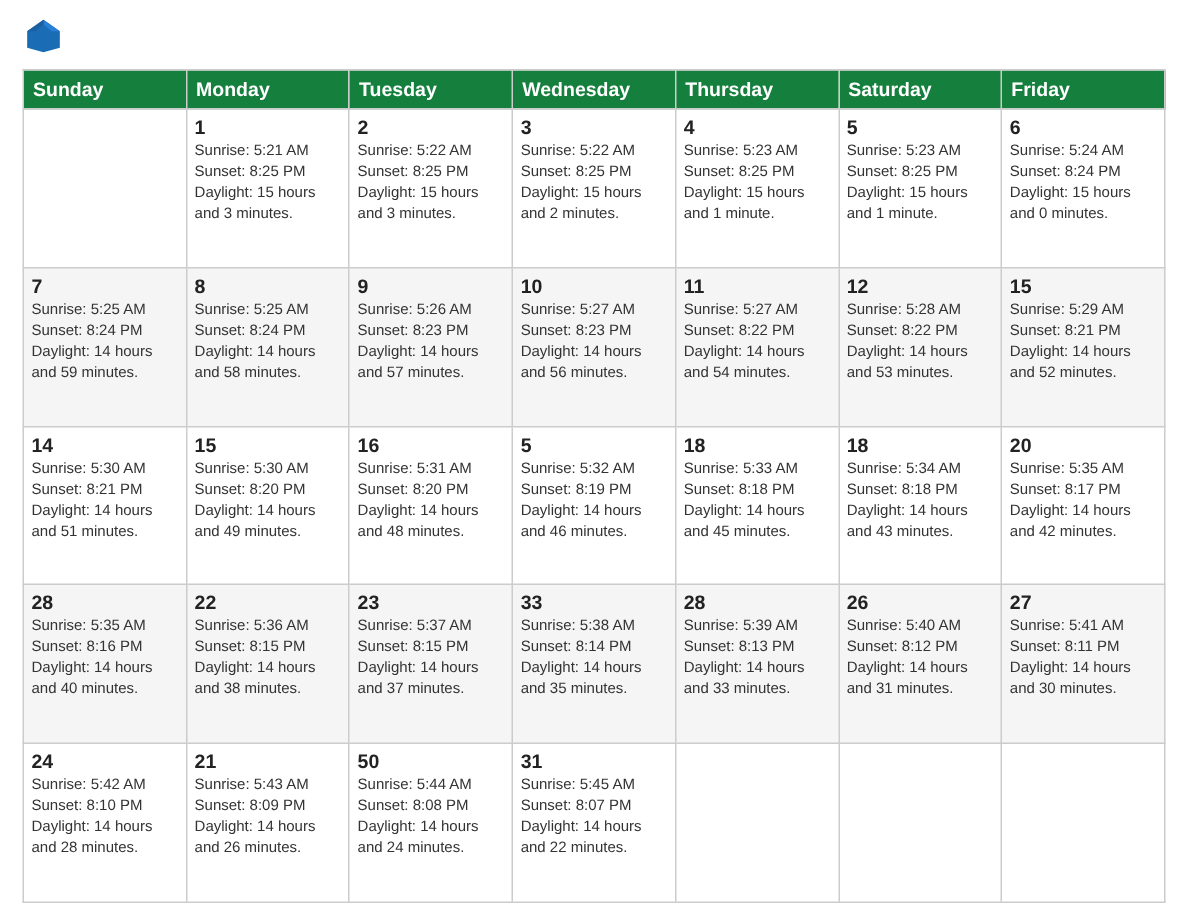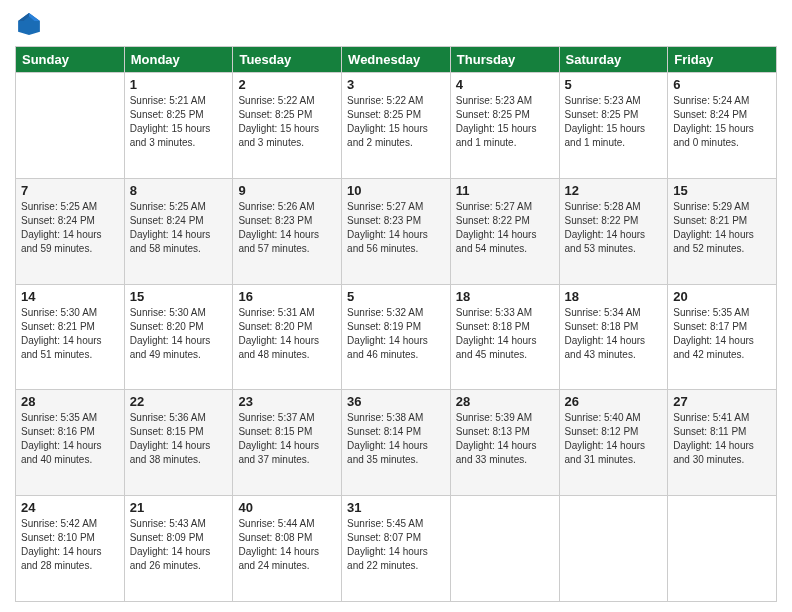--- a/index.html
+++ b/index.html
@@ -222,21 +222,21 @@
           </td>
           <td>
             <span class="cell-date">22</span>
             <div class="cell-info">Sunrise: 5:36 AM<br>Sunset: 8:15 PM<br>Daylight: 14 hours and 38 minutes.</div>
           </td>
           <td>
             <span class="cell-date">23</span>
             <div class="cell-info">Sunrise: 5:37 AM<br>Sunset: 8:15 PM<br>Daylight: 14 hours and 37 minutes.</div>
           </td>
           <td>
-            <span class="cell-date">36</span>
+            <span class="cell-date">33</span>
             <div class="cell-info">Sunrise: 5:38 AM<br>Sunset: 8:14 PM<br>Daylight: 14 hours and 35 minutes.</div>
           </td>
           <td>
             <span class="cell-date">28</span>
             <div class="cell-info">Sunrise: 5:39 AM<br>Sunset: 8:13 PM<br>Daylight: 14 hours and 33 minutes.</div>
           </td>
           <td>
             <span class="cell-date">26</span>
             <div class="cell-info">Sunrise: 5:40 AM<br>Sunset: 8:12 PM<br>Daylight: 14 hours and 31 minutes.</div>
           </td>
@@ -248,21 +248,21 @@
         <tr class="row-normal">
           <td>
             <span class="cell-date">24</span>
             <div class="cell-info">Sunrise: 5:42 AM<br>Sunset: 8:10 PM<br>Daylight: 14 hours and 28 minutes.</div>
           </td>
           <td>
             <span class="cell-date">21</span>
             <div class="cell-info">Sunrise: 5:43 AM<br>Sunset: 8:09 PM<br>Daylight: 14 hours and 26 minutes.</div>
           </td>
           <td>
-            <span class="cell-date">40</span>
+            <span class="cell-date">50</span>
             <div class="cell-info">Sunrise: 5:44 AM<br>Sunset: 8:08 PM<br>Daylight: 14 hours and 24 minutes.</div>
           </td>
           <td>
             <span class="cell-date">31</span>
             <div class="cell-info">Sunrise: 5:45 AM<br>Sunset: 8:07 PM<br>Daylight: 14 hours and 22 minutes.</div>
           </td>
           <td></td>
           <td></td>
           <td></td>
         </tr>

